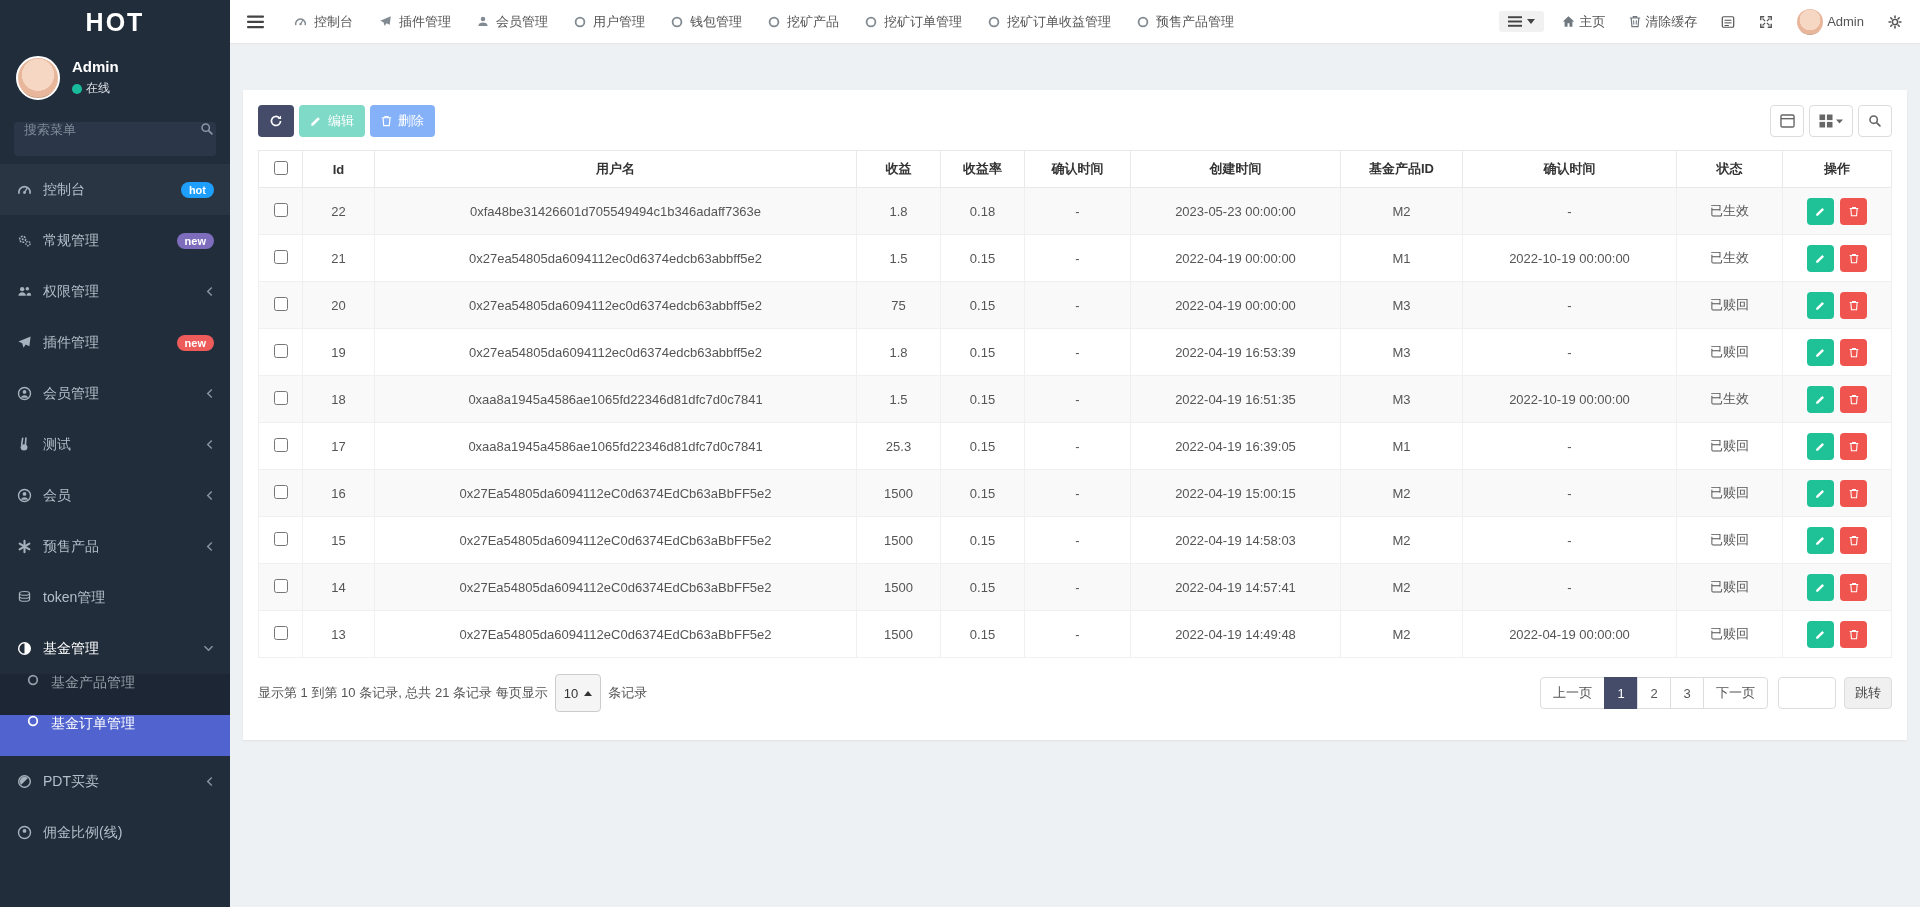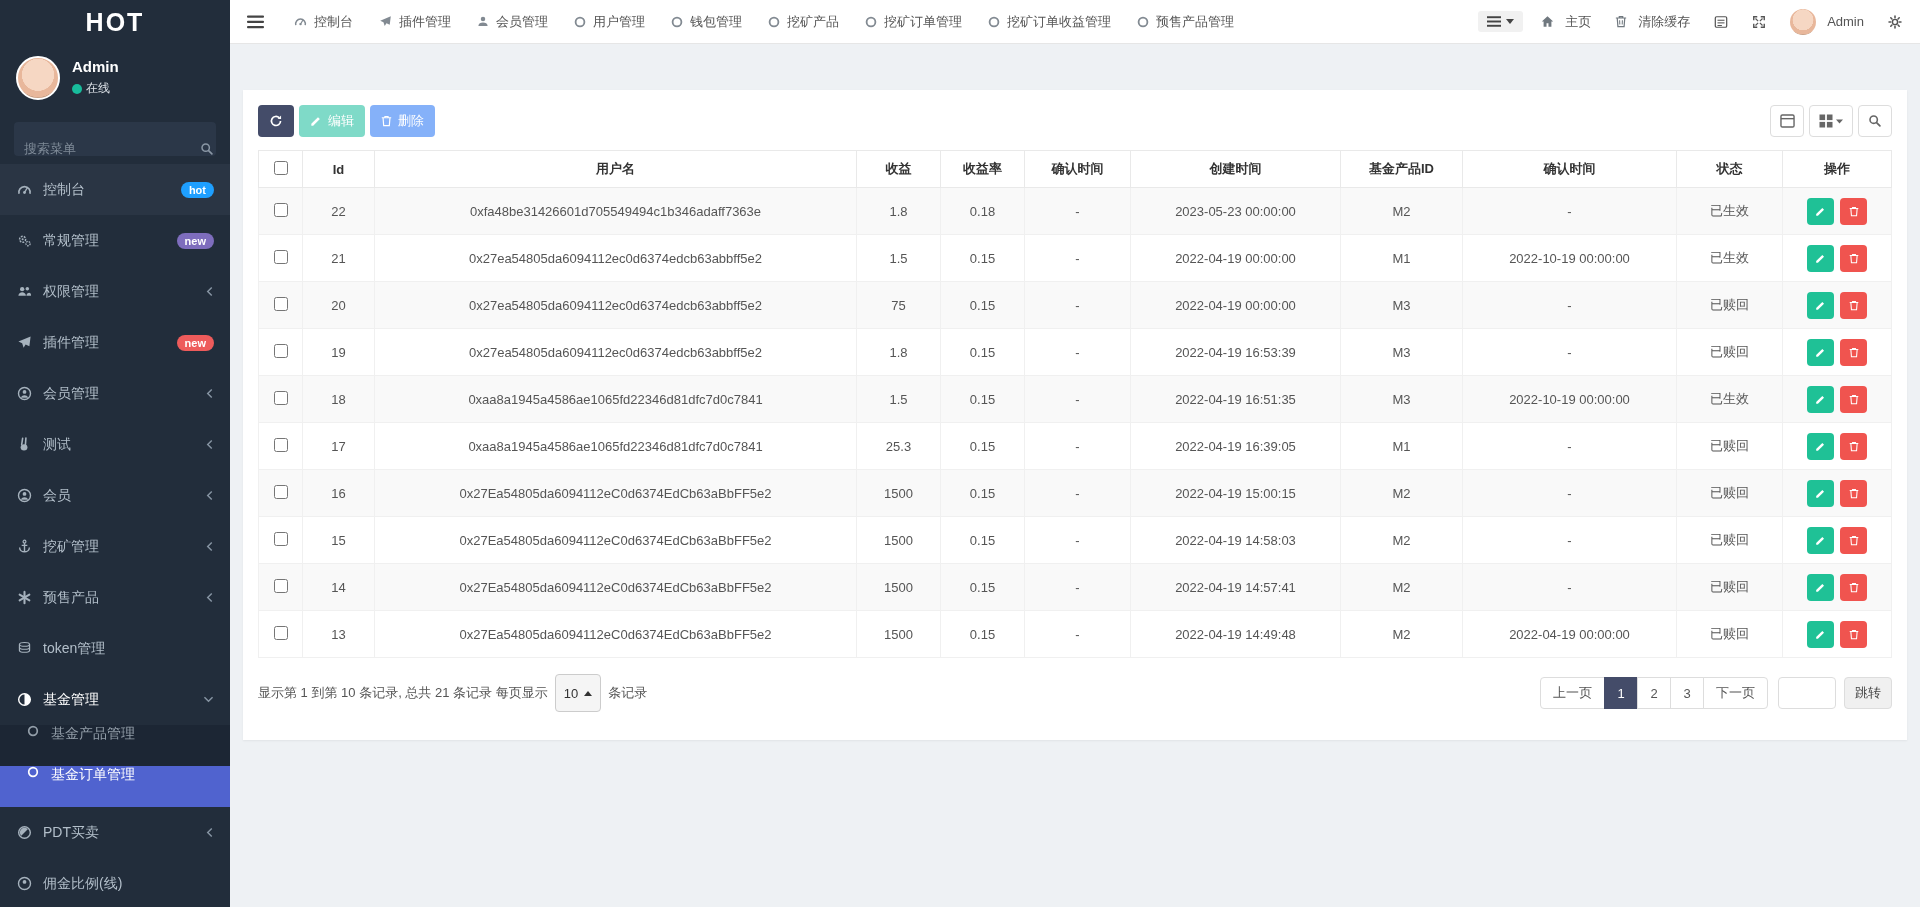--- a/index.html
+++ b/index.html
@@ -12,21 +12,21 @@
   .brand { height:45px; display:flex; align-items:center; justify-content:center;
            color:#ffffff; font-size:25px; font-weight:bold; letter-spacing:2px; }
   .user-panel { height:65px; display:flex; align-items:center; padding:0 16px; gap:12px; }
   .avatar-lg { width:44px; height:44px; border-radius:50%; flex-shrink:0;
                background:radial-gradient(circle at 50% 42%, #f6d7c3 0 52%, #e8b79b 53% 72%, #caa187 73% 100%); 
                border:2px solid #fff; }
   .user-name { color:#fff; font-size:15px; font-weight:bold; }
   .user-status { display:flex; align-items:center; gap:4px; color:#dfe4ea; font-size:12px; margin-top:5px; }
   .dot { width:10px; height:10px; border-radius:50%; background:#18bc9c; }
   .menu-search { margin:12px 14px 8px; height:34px; background:#2b3748; border-radius:4px;
-                 display:flex; align-items:flex-end; padding:0 10px; }
+                 display:flex; align-items:flex-start; padding:0 10px; }
   .menu-search input { flex:1; background:transparent; border:none; outline:none; color:#cfd6dd; font-size:13px; font-family:inherit; }
   .menu-search input::placeholder { color:#7f8b98; }
   .nav { margin-top:6px; }
   .nav-item { height:51px; display:flex; align-items:center; padding:0 16px; gap:11px;
               color:#b3bfca; font-size:14px; cursor:pointer; }
   .nav-item.highlight { background:#2a3544; }
   .nav-item .ico { width:16px; color:#a6b2bd; flex-shrink:0; display:flex; justify-content:center; }
   .nav-item .lbl { flex:1; white-space:nowrap; overflow:hidden; }
   .badge { font-size:11px; font-weight:bold; color:#fff; padding:2px 8px; border-radius:9px; }
   .badge.hot { background:#1e9fff; }
@@ -42,21 +42,21 @@
 
   
   .main { flex:1; display:flex; flex-direction:column; min-width:0; }
   .topbar { height:44px; background:#fff; border-bottom:1px solid #e6e6e6; display:flex; align-items:center; flex-shrink:0; }
   .tb-toggle { padding:0 17px; color:#444; cursor:pointer; height:100%; display:flex; align-items:center; }
   .tabs { display:flex; align-items:center; height:100%; }
   .tab { display:flex; align-items:center; gap:7px; padding:0 13px; height:100%;
          color:#555; font-size:13px; cursor:pointer; }
   .tab .tico { color:#828a92; display:flex; }
   .tb-right { margin-left:auto; display:flex; align-items:center; height:100%; }
-  .tb-btn { display:flex; align-items:center; gap:11px; padding:0 12px; height:100%; color:#555; font-size:13px; cursor:pointer; }
+  .tb-btn { display:flex; align-items:center; gap:4px; padding:0 12px; height:100%; color:#555; font-size:13px; cursor:pointer; }
   .tb-btn .tico { color:#70787f; display:flex; }
   .list-dd { background:#f1f1f1; border-radius:3px; padding:5px 9px; display:flex; align-items:center; gap:5px; margin:0 6px; color:#444; cursor:pointer; }
   .avatar-sm { width:26px; height:26px; border-radius:50%;
                background:radial-gradient(circle at 50% 42%, #f6d7c3 0 52%, #e8b79b 53% 72%, #caa187 73% 100%); }
 
   .content { flex:1; padding:13px; overflow:hidden; }
   .panel { background:#fff; box-shadow:0 1px 2px rgba(0,0,0,.06); padding:15px; min-height:650px;margin-top:33px; }
 
   
   .toolbar { display:flex; align-items:center; }
@@ -205,36 +205,20 @@
     </div>
     <div class="nav-item">
       <span class="ico">
           <svg width="15" height="15" viewBox="0 0 16 16">
             <circle cx="8" cy="8" r="6.4" fill="none" stroke="currentColor" stroke-width="1.5"></circle>
             <circle cx="8" cy="6.3" r="2" fill="currentColor"></circle>
             <path d="M4.2 12.4c.7-1.8 2.2-2.6 3.8-2.6s3.1.8 3.8 2.6" fill="currentColor"></path>
           </svg>
         </span>
       <span class="lbl">会员</span>
-      <span class="chev">
-          <svg width="9" height="11" viewBox="0 0 10 12">
-            <path d="M7.5 1.5 3 6l4.5 4.5" fill="none" stroke="currentColor" stroke-width="1.6"></path>
-          </svg>
-        </span>
-    </div>
-    <div class="nav-item">
-      <span class="ico">
-          <svg width="15" height="15" viewBox="0 0 16 16">
-            <circle cx="8" cy="2.8" r="1.5" fill="none" stroke="currentColor" stroke-width="1.3"></circle>
-            <line x1="8" y1="4.3" x2="8" y2="13" stroke="currentColor" stroke-width="1.5"></line>
-            <line x1="5" y1="6.8" x2="11" y2="6.8" stroke="currentColor" stroke-width="1.3"></line>
-            <path d="M2.8 9c0 3 2.6 4.6 5.2 4.6S13.2 12 13.2 9" fill="none" stroke="currentColor" stroke-width="1.5"></path>
-          </svg>
-        </span>
-      <span class="lbl">挖矿管理</span>
       <span class="chev">
           <svg width="9" height="11" viewBox="0 0 10 12">
             <path d="M7.5 1.5 3 6l4.5 4.5" fill="none" stroke="currentColor" stroke-width="1.6"></path>
           </svg>
         </span>
     </div>
     <div class="nav-item">
       <span class="ico">
           <svg width="15" height="15" viewBox="0 0 16 16">
             <g stroke="currentColor" stroke-width="2.2" stroke-linecap="round">

